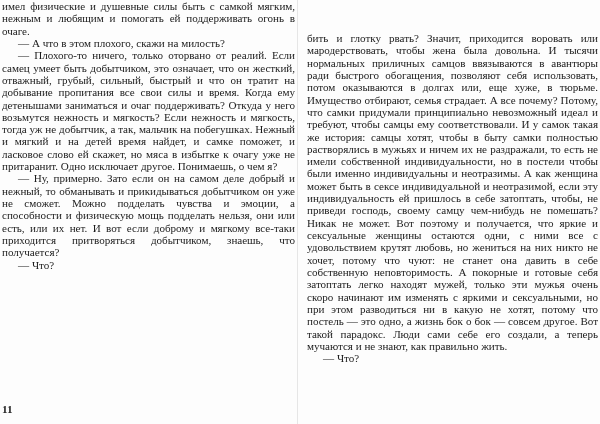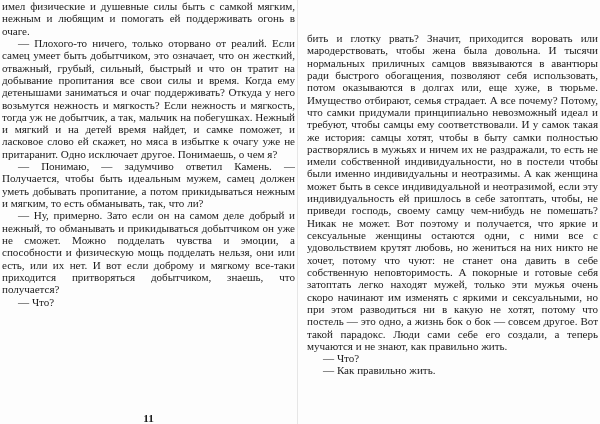--- a/index.html
+++ b/index.html
@@ -73,49 +73,48 @@
   .para.indent {
     text-indent: 16px;
   }
 
   .para.cont {
     text-indent: 0;
   }
 
   .page-number {
     flex: 0 0 auto;
-    text-align: center;
     font-size: 11.2px;
     font-weight: bold;
     line-height: 12px;
+    padding-bottom: 9px;
   }
 
   .page-left .page-number { padding-right: 0px; }
   .page-right .page-number { padding-right: 4px; }
 </style>
 </head>
 <body>
 
 <div class="spread">
 
   <div class="gutter-rule"></div>
 
   <div class="page page-left">
     <div class="page-body">
       <p class="para cont">имел физические и душевные силы быть с самкой мягким, нежным и любящим и помогать ей поддерживать огонь в очаге.</p>
+      <p class="para indent">— А что в этом плохого, скажи на милость?</p>
       <p class="para indent">— Плохого-то ничего, только оторвано от реалий. Если самец умеет быть добытчиком, это означает, что он жесткий, отважный, грубый, сильный, быстрый и что он тратит на добывание пропитания все свои силы и время. Когда ему детенышами заниматься и очаг поддерживать? Откуда у него возьмутся нежность и мягкость? Если нежность и мягкость, тогда уж не добытчик, а так, мальчик на побегушках. Нежный и мягкий и на детей время найдет, и самке поможет, и ласковое слово ей скажет, но мяса в избытке к очагу уже не притаранит. Одно исключает другое. Понимаешь, о чем я?</p>
-      <p class="para indent">— Понимаю, — задумчиво ответил Камень. — Получается, чтобы быть идеальным мужем, самец должен уметь добывать пропитание, а потом прикидываться нежным и мягким, то есть обманывать, так, что ли?</p>
       <p class="para indent">— Ну, примерно. Зато если он на самом деле добрый и нежный, то обманывать и прикидываться добытчиком он уже не сможет. Можно подделать чувства и эмоции, а способности и физическую мощь подделать нельзя, они или есть, или их нет. И вот если доброму и мягкому все-таки приходится притворяться добытчиком, знаешь, что получается?</p>
       <p class="para indent">— Что?</p>
     </div>
     <div class="page-number">11</div>
   </div>
 
   <div class="page page-right">
     <div class="page-body">
       <p class="para cont">бить и глотку рвать? Значит, приходится воровать или мародерствовать, чтобы жена была довольна. И тысячи нормальных приличных самцов ввязываются в авантюры ради быстрого обогащения, позволяют себя использовать, потом оказываются в долгах или, еще хуже, в тюрьме. Имущество отбирают, семья страдает. А все почему?  Потому, что самки придумали принципиально невозможный идеал и требуют, чтобы самцы ему соответствовали. И у самок такая же история: самцы хотят, чтобы в быту самки полностью растворялись в мужьях и ничем их не раздражали, то есть не имели собственной индивидуальности, но в постели чтобы были именно индивидуальны и неотразимы. А как женщина может быть в сексе индивидуальной и неотразимой, если эту индивидуальность ей пришлось в себе затоптать, чтобы, не приведи господь, своему самцу чем-нибудь не помешать? Никак не может. Вот поэтому и получается, что яркие и сексуальные женщины остаются одни, с ними все с удовольствием крутят любовь, но жениться на них никто не хочет, потому что чуют: не станет она давить в себе собственную неповторимость. А покорные и готовые себя затоптать легко находят мужей, только эти мужья очень скоро начинают им изменять с яркими и сексуальными, но при этом разводиться ни в какую не хотят, потому что постель — это одно, а жизнь бок о бок — совсем другое. Вот такой парадокс. Люди сами себе его создали, а теперь мучаются и не знают, как правильно жить.</p>
       <p class="para indent">— Что?</p>
-      <p class="para indent">— Как правильно жить.</p>
     </div>
     <div class="page-number">12</div>
   </div>
 
 </div>
 
 </body></html>

